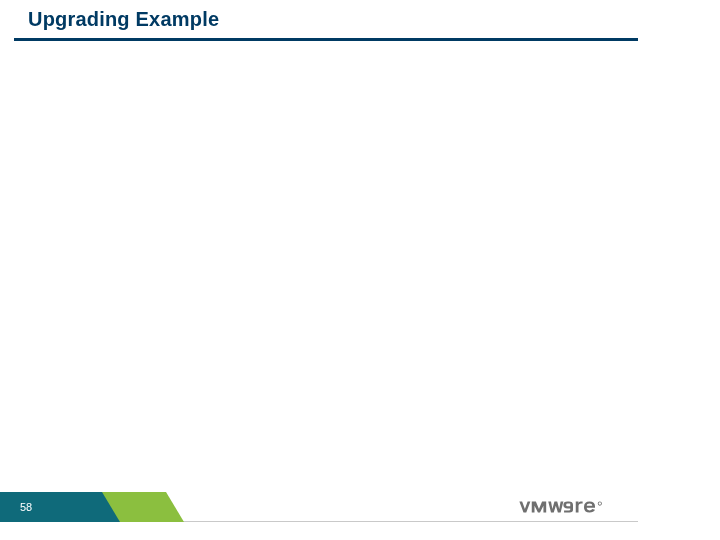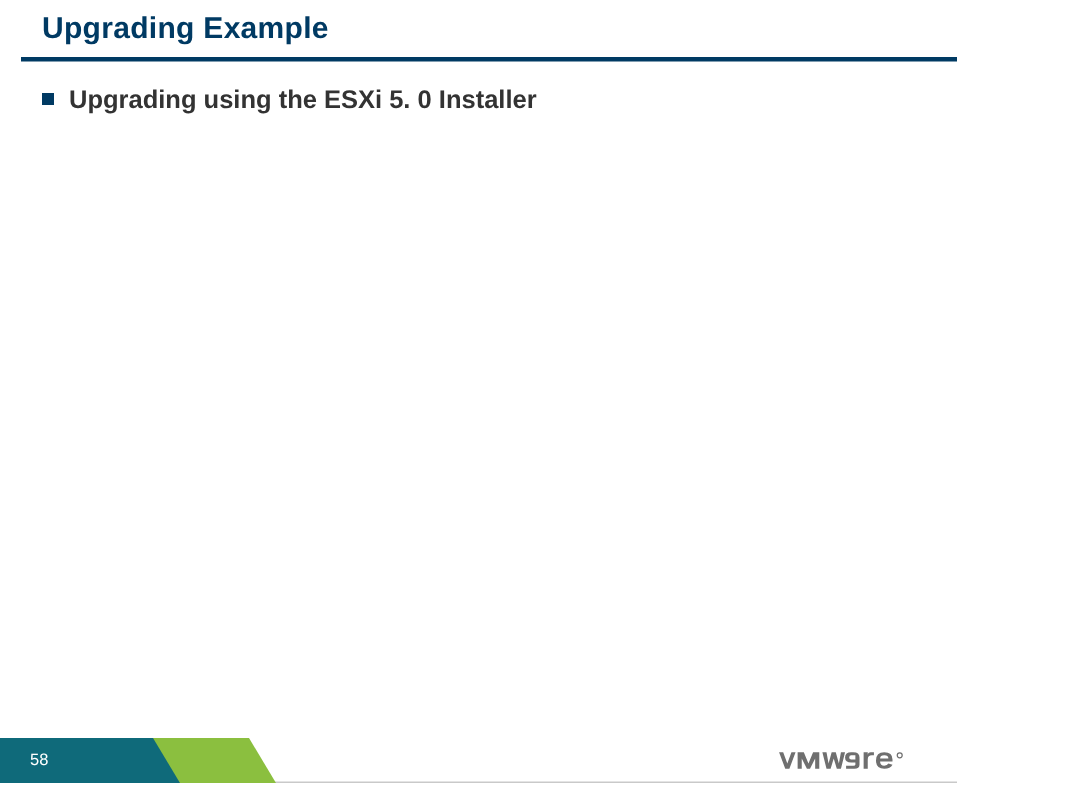--- a/index.html
+++ b/index.html
@@ -26,26 +26,20 @@
 </head>
 <body>
 
 <div class="slide">
 
   <div class="title-area">
     <div class="title">Upgrading Example</div>
   </div>
   <div class="title-underline"></div>
 
-  <div class="body-area">
-    <div class="bullet-row">
-      <div class="bullet-mark"></div>
-      <div class="bullet-text">Upgrading using the ESXi 5. 0 Installer</div>
-    </div>
-  </div>
 
   <div class="footer">
     <div class="footer-bar">
       <div class="bar-green"></div>
       <div class="bar-green-tri"></div>
       <div class="bar-teal"></div>
       <div class="bar-teal-tri"></div>
       <div class="bar-line"></div>
       <div class="page-num">58</div>
       <div class="logo">

